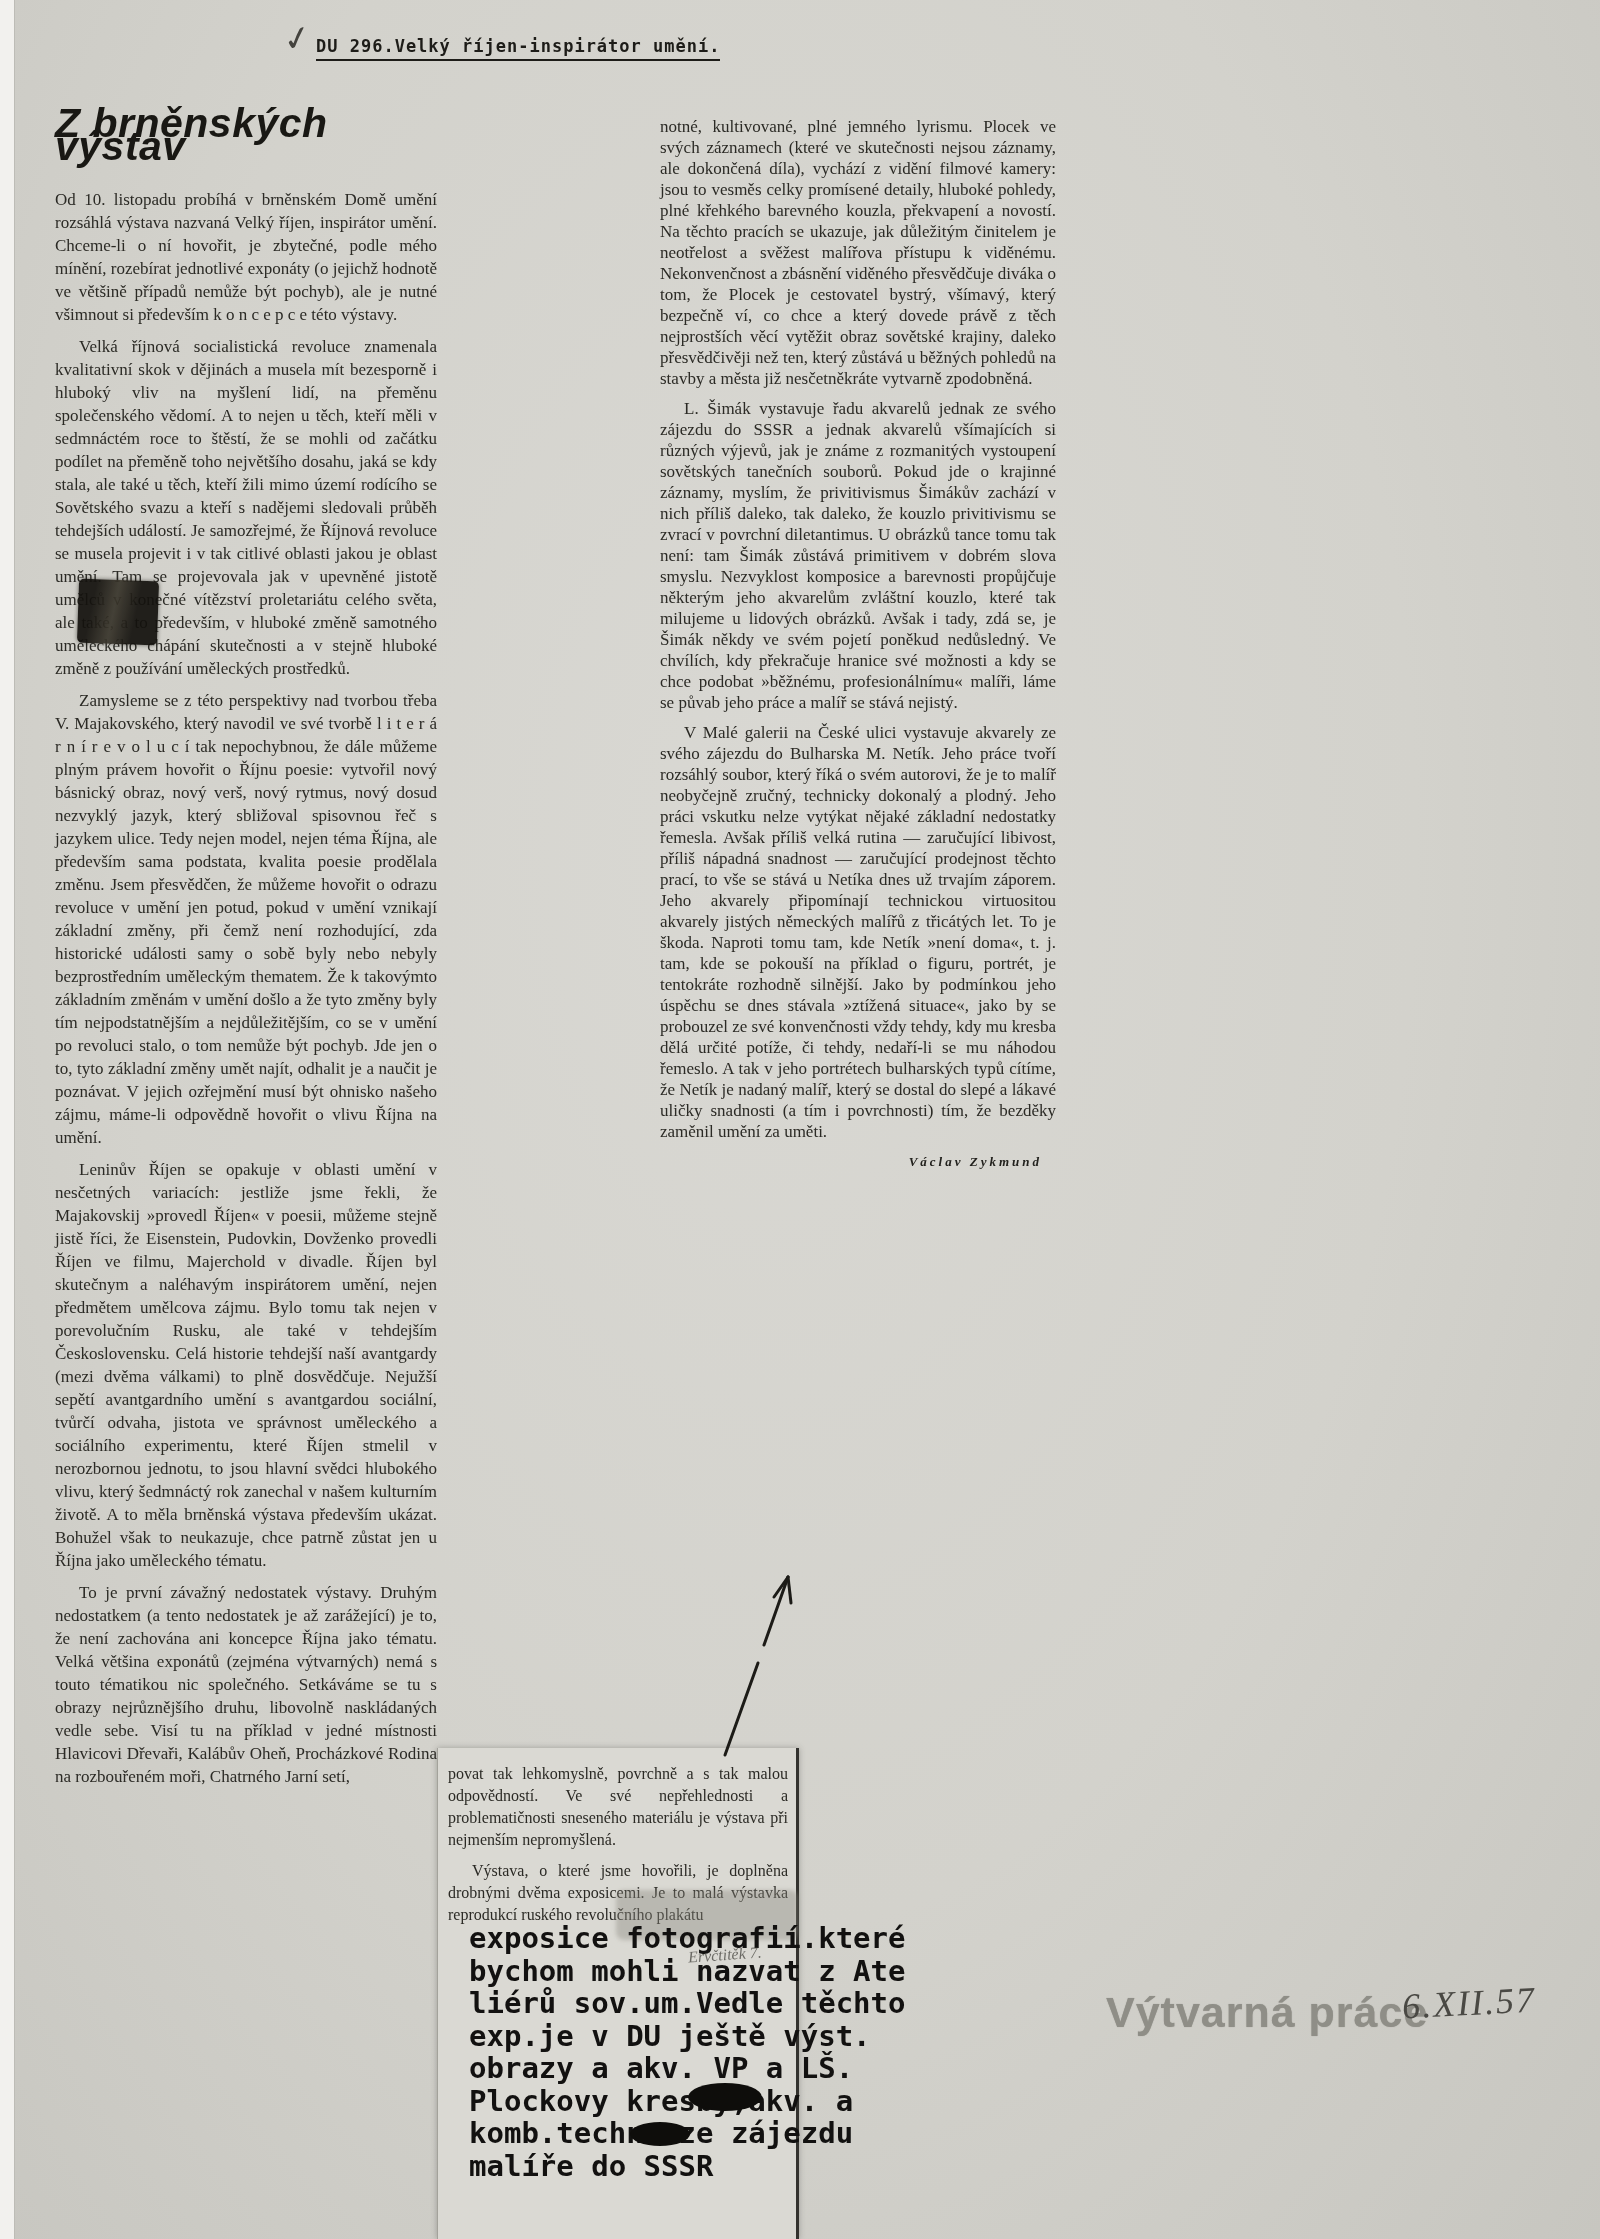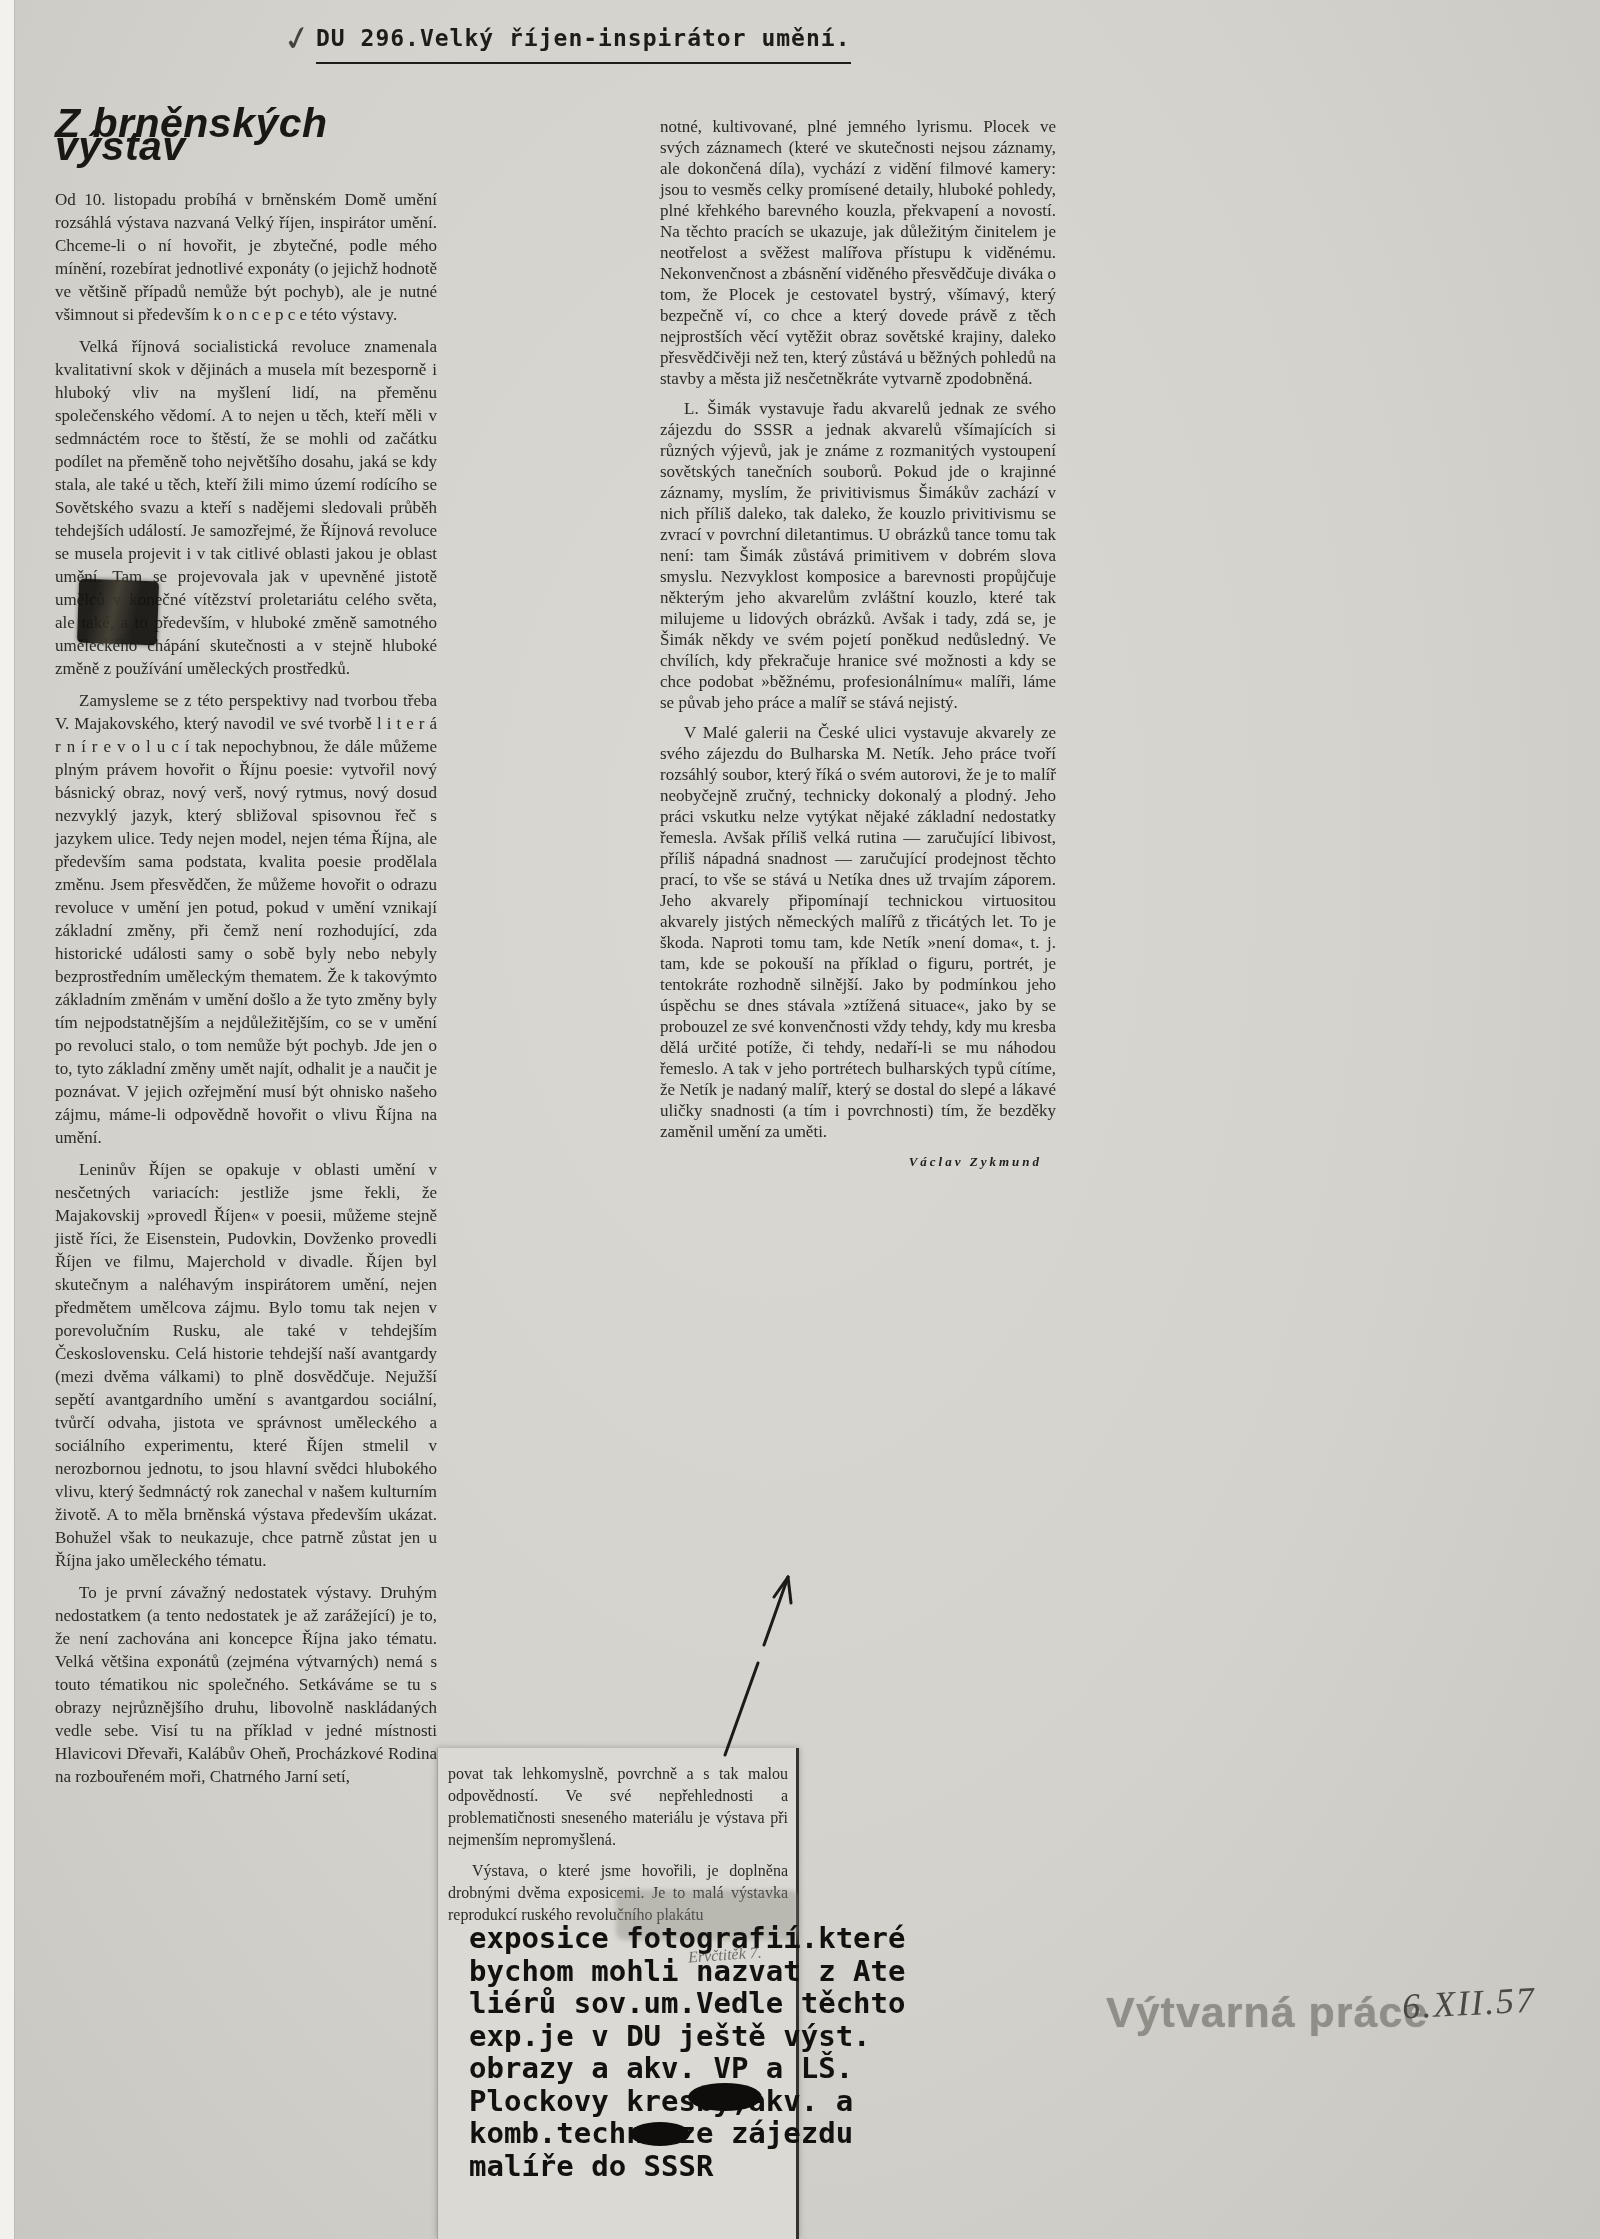--- a/index.html
+++ b/index.html
@@ -11,24 +11,24 @@
   }
   .paper{
     position:absolute;left:0;top:0;width:1600px;height:2239px;
     background:radial-gradient(ellipse at 48% 38%, #d9d8d3 0%, #d3d2cc 55%, #c7c6c0 100%);
   }
   .edge-left{
     position:absolute;left:0;top:0;width:14px;height:2239px;
     background:#f2f1ee;border-right:1px solid #bdbcb6;
   }
   .doc-header{
-    position:absolute;left:316px;top:25px;
+    position:absolute;left:316px;top:36px;
     font-family:"DejaVu Sans Mono", monospace;
-    font-weight:bold;font-size:23px;color:#1d1c18;
-    border-bottom:2px solid #1d1c18;padding-bottom:11px;letter-spacing:1px;
+    font-weight:bold;font-size:17px;color:#1d1c18;
+    border-bottom:2px solid #1d1c18;padding-bottom:3px;letter-spacing:1px;
   }
   .check-mark{
     position:absolute;left:283px;top:18px;font-size:34px;color:#44433e;
     transform:rotate(-12deg);font-family:"DejaVu Sans", sans-serif;
   }
   .col{position:absolute;color:#2b2a25;}
   .col p{
     margin:0 0 9px 0;text-align:justify;text-indent:24px;
   }
   .col p.noindent{text-indent:0;}

